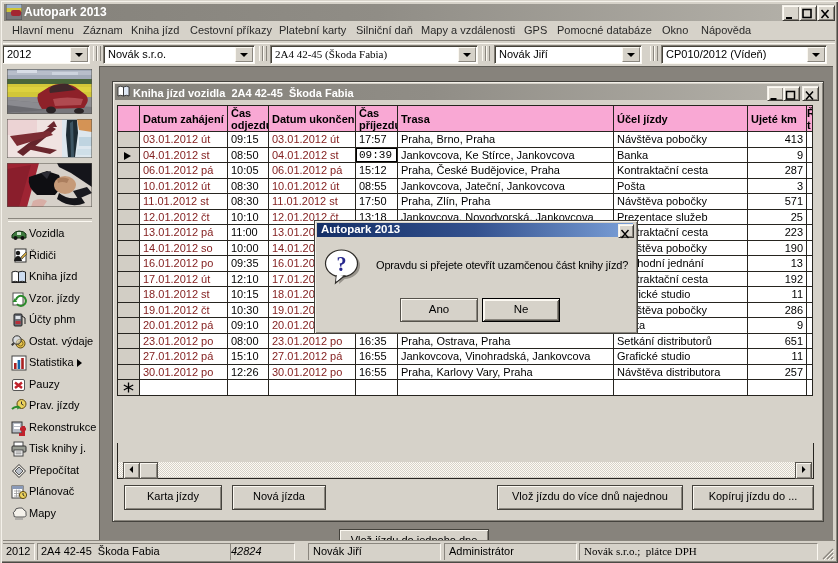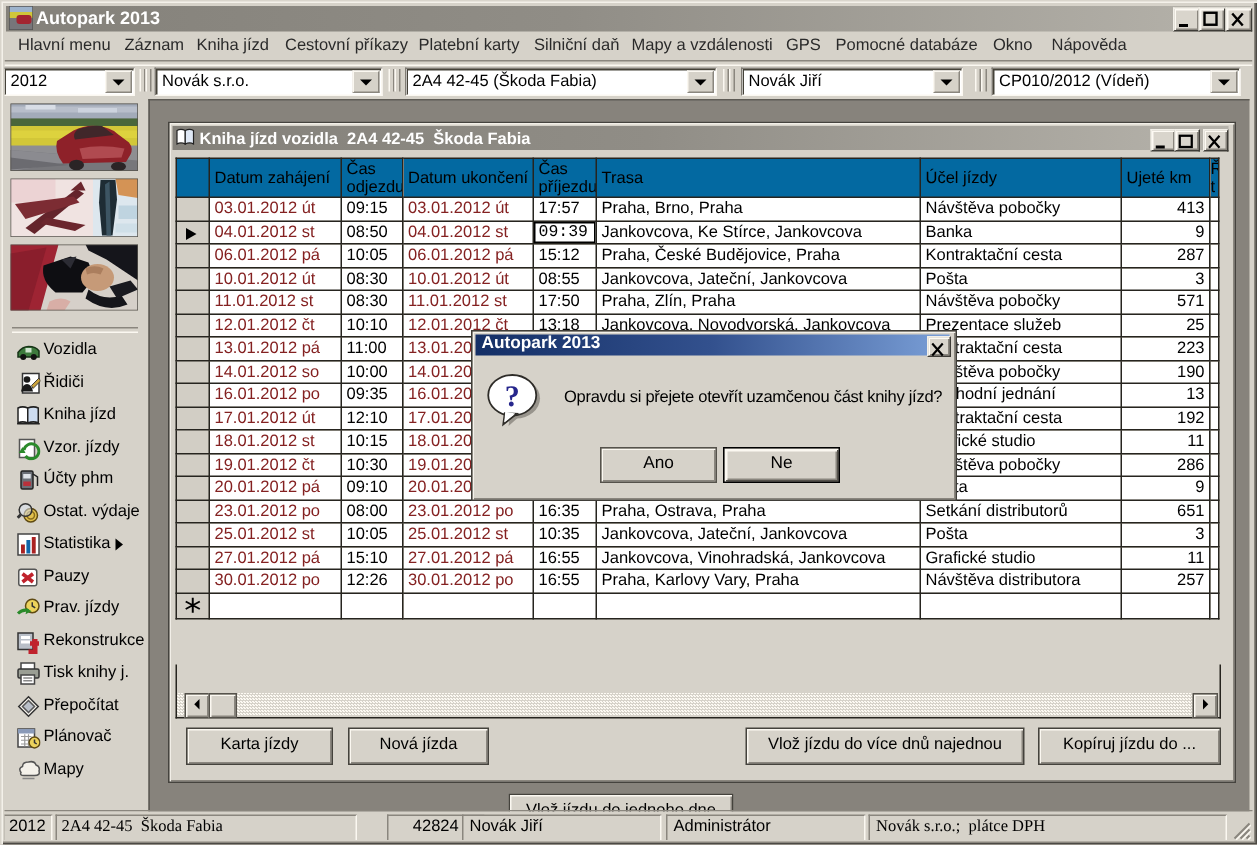--- a/index.html
+++ b/index.html
@@ -22,21 +22,21 @@
 .sep{position:absolute;top:46px;width:2px;height:15px;
  border-left:1px solid #fbf8f1;border-right:1px solid #8a867e;background:#d6d2c9;}
 .mi{position:absolute;top:0;font-size:11px;color:#2a2a2a;line-height:19px;white-space:nowrap;}
 .item{position:absolute;left:11px;height:16px;}
 .item .ic{position:absolute;left:0;top:0;}
 .item .lb{position:absolute;left:18px;top:1px;font-size:11px;color:#000;white-space:nowrap;}
 table.grid{position:absolute;left:117px;top:105px;border-collapse:collapse;table-layout:fixed;
  font-size:11px;color:#000;}
 table.grid td,table.grid th{border:1px solid #26241f;padding:0 0 0 3px;overflow:hidden;
  white-space:nowrap;font-weight:normal;text-align:left;vertical-align:middle;}
-table.grid th{background:#0369a1;line-height:12px;}
+table.grid th{background:#f9a8d4;line-height:12px;font-weight:bold;}
 table.grid td{background:#fff;height:14.5px;}
 table.grid td.sel{background:#d2cec5;padding:0;}
 .dt{color:#842121;}
 table.grid td.km{text-align:right;padding:0 3px 0 0;}
 .sbtn{position:absolute;top:485px;height:23px;background:#d6d2c9;border:1px solid #44423c;
  box-shadow:inset 1px 1px 0 #fbf8f1, inset -1px -1px 0 #8a867e;
  font-size:11px;color:#000;text-align:center;line-height:21px;}
 .sp{position:absolute;top:543px;height:17px;background:#d6d2c9;
  border:1px solid #8a867e;border-right-color:#fbf8f1;border-bottom-color:#fbf8f1;
  font-size:11px;line-height:15px;color:#000;white-space:nowrap;overflow:hidden;}
@@ -94,21 +94,21 @@
 <div class="sep" style="left:93px;"></div>
 <div class="sep" style="left:97px;"></div>
 <div class="combo" style="left:103px;width:150px;">
     <span class="tx">Novák s.r.o.</span>
     <span class="cbtn">
       <i></i>
     </span>
   </div>
 <div class="sep" style="left:259px;"></div>
 <div class="sep" style="left:263px;"></div>
-<div class="combo" style="left:270px;width:206px;">
+<div class="combo" style="left:270px;width:206px;font-family:Liberation Serif, serif;">
     <span class="tx">2A4 42-45 (Škoda Fabia)</span>
     <span class="cbtn">
       <i></i>
     </span>
   </div>
 <div class="sep" style="left:482px;"></div>
 <div class="sep" style="left:486px;"></div>
 <div class="combo" style="left:494px;width:146px;">
     <span class="tx">Novák Jiří</span>
     <span class="cbtn">
@@ -501,31 +501,20 @@
         <td>08:00</td>
         <td class="dt">23.01.2012 po</td>
         <td>16:35</td>
         <td>Praha, Ostrava, Praha</td>
         <td>Setkání distributorů</td>
         <td class="km">651</td>
         <td></td>
       </tr>
 <tr>
         <td class="sel"></td>
-        <td class="dt">25.01.2012 st</td>
-        <td>10:05</td>
-        <td class="dt">25.01.2012 st</td>
-        <td>10:35</td>
-        <td>Jankovcova, Jateční, Jankovcova</td>
-        <td>Pošta</td>
-        <td class="km">3</td>
-        <td></td>
-      </tr>
-<tr>
-        <td class="sel"></td>
         <td class="dt">27.01.2012 pá</td>
         <td>15:10</td>
         <td class="dt">27.01.2012 pá</td>
         <td>16:55</td>
         <td>Jankovcova, Vinohradská, Jankovcova</td>
         <td>Grafické studio</td>
         <td class="km">11</td>
         <td></td>
       </tr>
 <tr>
@@ -595,22 +584,22 @@
 <div class="b" style="left:400px;top:298px;width:76px;height:22px;z-index:52;background:#d6d2c9;
  border:1px solid #55524b;box-shadow:inset 1px 1px 0 #fbf8f1, inset -1px -1px 0 #8a867e;
  font-size:11.5px;text-align:center;line-height:20px;">Ano</div>
 <div class="b" style="left:482px;top:298px;width:76px;height:22px;z-index:52;background:#d6d2c9;
  border:1px solid #000;box-shadow:inset 1px 1px 0 #fbf8f1, inset -1px -1px 0 #55524b, inset 2px 2px 0 #fbf8f1, inset -2px -2px 0 #8a867e;
  font-size:11.5px;text-align:center;line-height:20px;">Ne</div>
 
 <div class="b" style="left:2px;top:540px;width:834px;height:1px;background:#8a867e;"></div>
 <div class="b" style="left:2px;top:541px;width:834px;height:20px;background:#d6d2c9;"></div>
 <div class="sp" style="left:2px;width:31px;"><span style="padding-left:3px">2012</span></div>
-<div class="sp" style="left:37px;width:199px;font-family:Liberation Serif, serif;"><span style="padding-left:3px">2A4 42-45&nbsp;&nbsp;Škoda Fabia</span></div>
-<div class="sp" style="left:258px;width:63px;text-align:center;">42824</div>
+<div class="sp" style="left:37px;width:199px;"><span style="padding-left:3px">2A4 42-45&nbsp;&nbsp;Škoda Fabia</span></div>
+<div class="sp" style="left:230px;width:63px;font-style:italic;">42824</div>
 <div class="sp" style="left:308px;width:131px;"><span style="padding-left:4px">Novák Jiří</span></div>
 <div class="sp" style="left:444px;width:131px;"><span style="padding-left:4px">Administrátor</span></div>
 <div class="sp" style="left:579px;width:237px;font-family:Liberation Serif, serif;"><span style="padding-left:4px">Novák s.r.o.;&nbsp;&nbsp;plátce DPH</span></div>
 <svg class="b" style="left:822px;top:548px" width="12" height="12" viewBox="0 0 12 12">
  <path d="M11 1 L1 11 M11 5 L5 11 M11 9 L9 11" stroke="#8a867e" stroke-width="1.3"></path>
  <path d="M12 2 L2 12 M12 6 L6 12 M12 10 L10 12" stroke="#fbf8f1" stroke-width="1"></path>
 </svg>
 <div class="b" style="left:0;top:0;width:838px;height:563px;z-index:99;pointer-events:none;
  box-shadow:inset 1px 1px 0 #d9d5cc, inset 2px 2px 0 #f4f1ea, inset -1px -1px 0 #4c4a45, inset -2px -2px 0 #8a867e, inset 3px 3px 0 #d6d2c9, inset -3px -3px 0 #d6d2c9;"></div>
 

